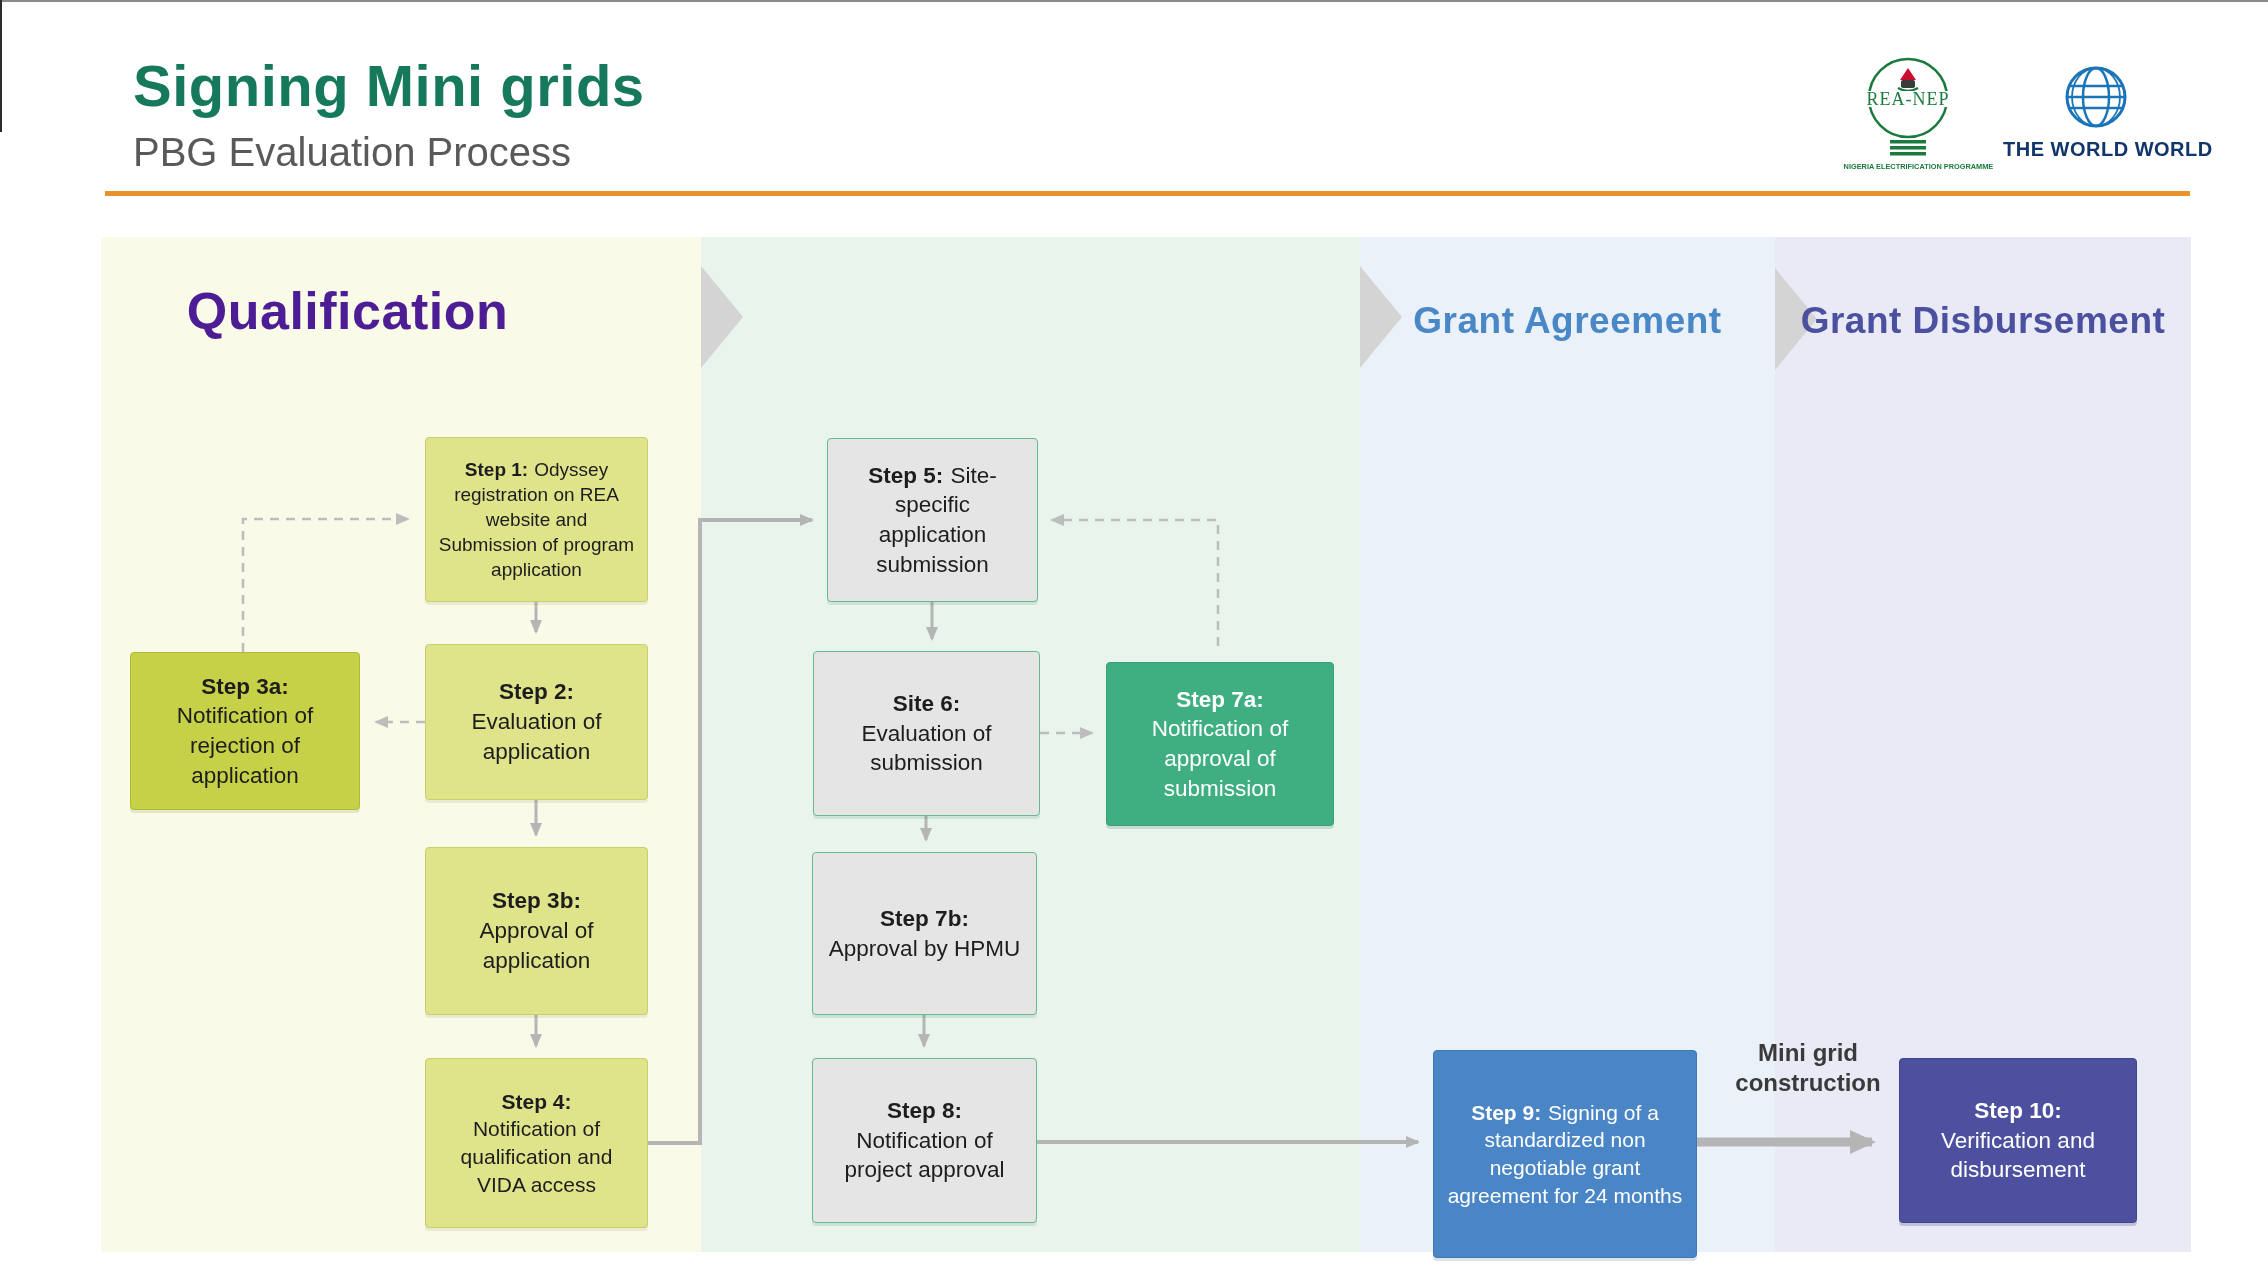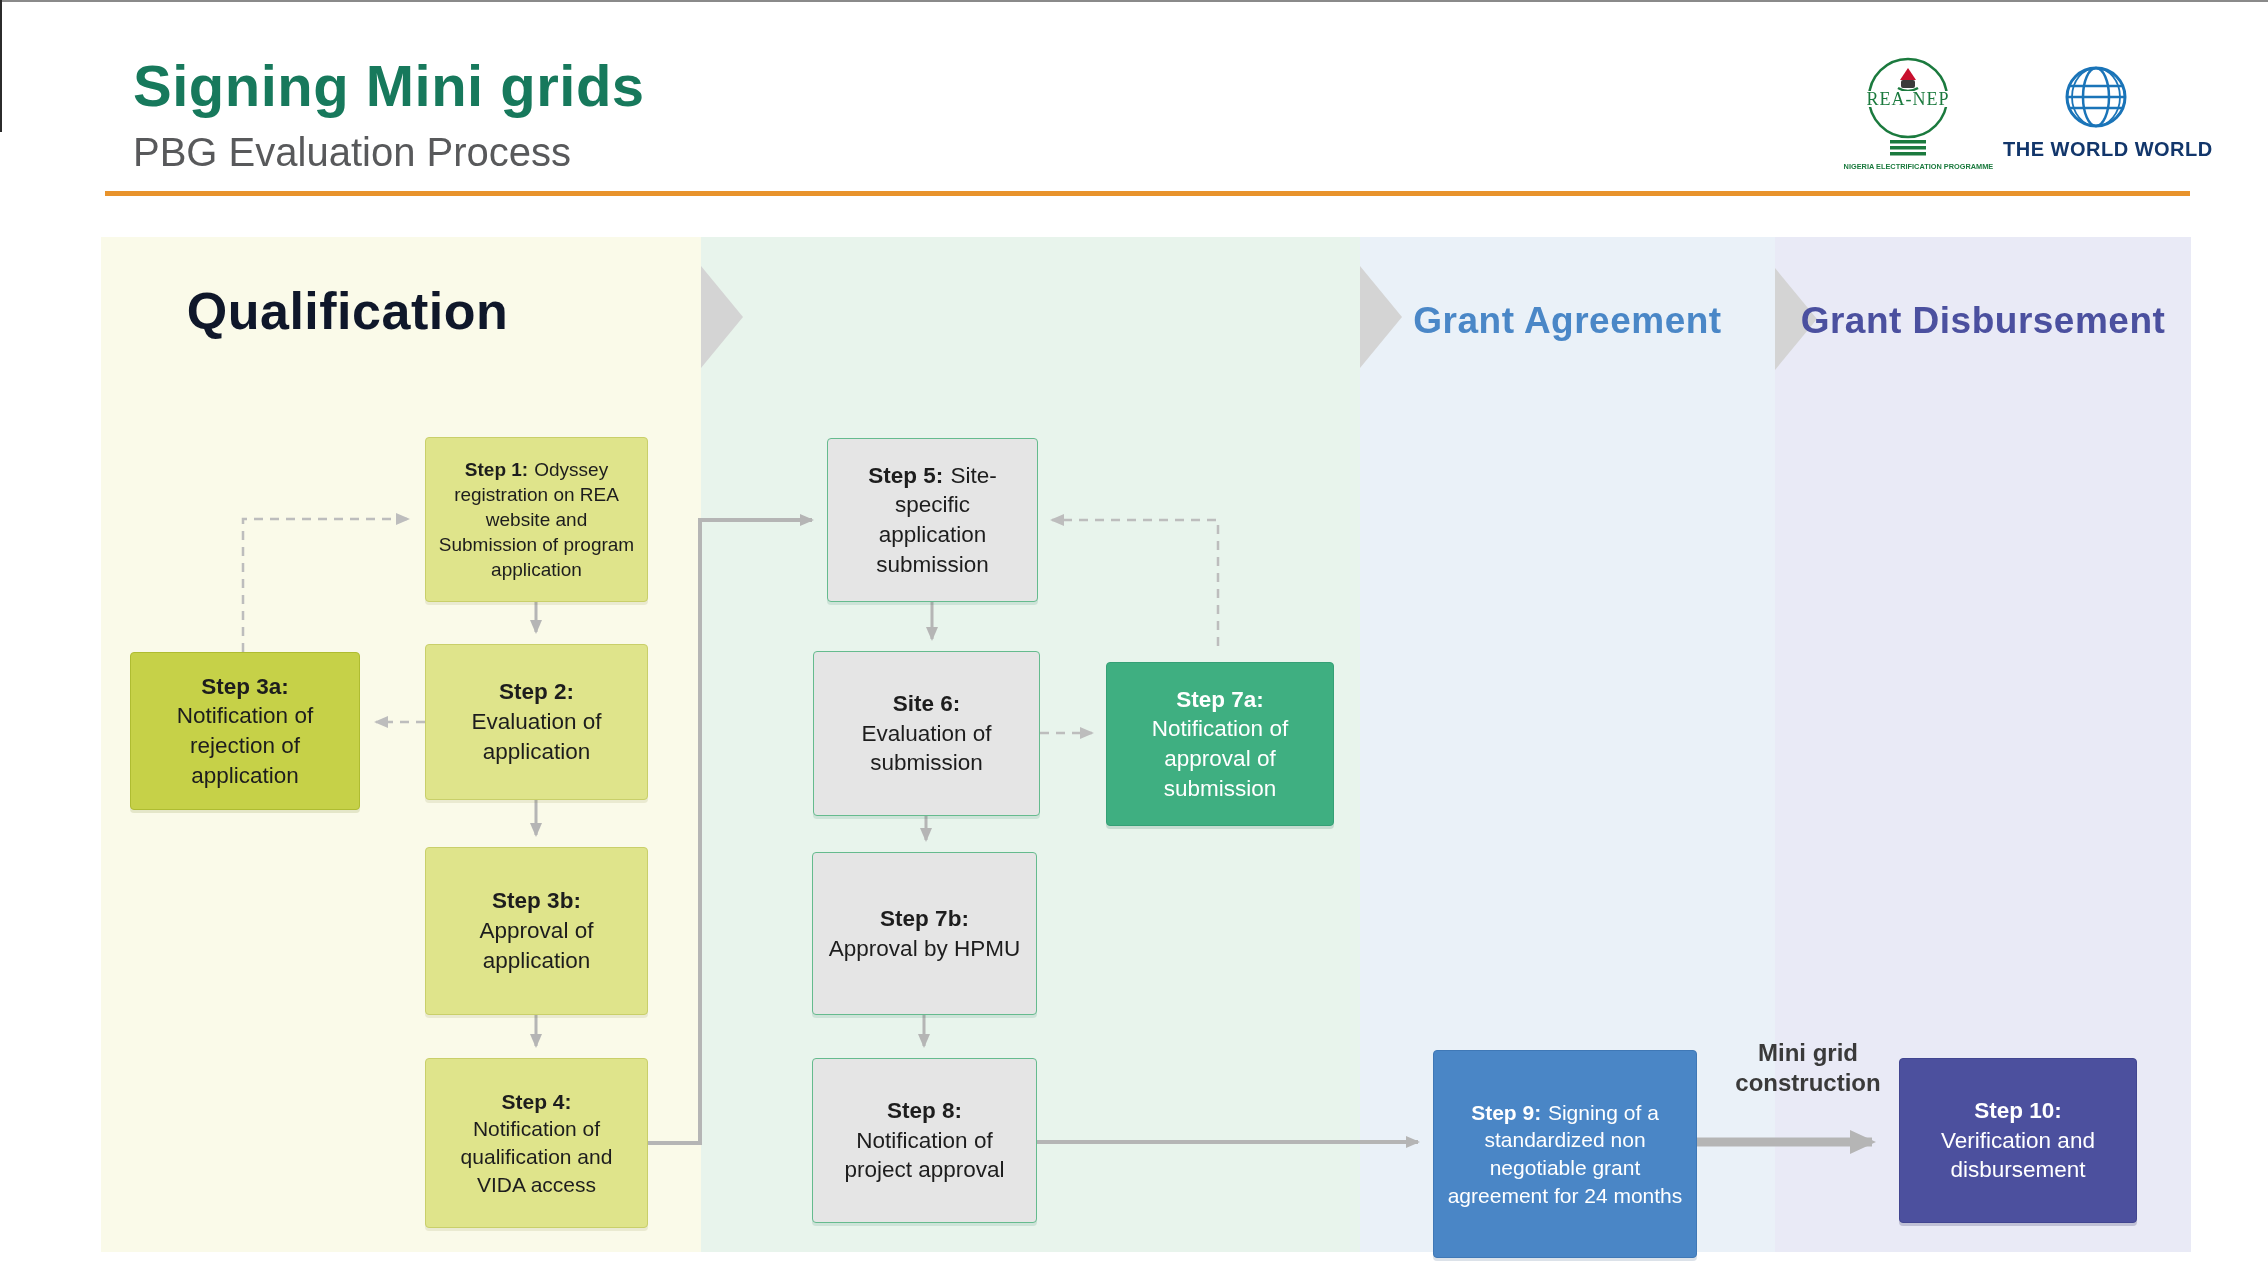--- a/index.html
+++ b/index.html
@@ -23,21 +23,21 @@
   .wb-caption{margin-top:4px;font-size:20px;font-weight:bold;color:#12366b;white-space:nowrap;letter-spacing:.5px;}
 
   
   .col{position:absolute;top:237px;height:1015px;}
   .col1{left:101px;width:600px;background:#FAFAE9;}
   .col2{left:701px;width:659px;background:#E8F4EC;}
   .col3{left:1360px;width:415px;background:#EAF1F8;}
   .col4{left:1775px;width:416px;background:#E9EAF6;}
 
   .col-head{position:absolute;font-weight:bold;text-align:center;letter-spacing:.5px;}
-  .head1{left:101px;width:493px;top:281px;font-size:52px;color:#0f172a;}
+  .head1{left:101px;width:493px;top:281px;font-size:52px;color:#4c1d95;}
   .head2{left:701px;width:659px;top:281px;font-size:52px;color:#4CBD8C;}
   .head3{left:1360px;width:415px;top:300px;font-size:37px;color:#4A87C7;}
   .head4{left:1775px;width:416px;top:300px;font-size:37px;color:#4B509F;}
 
   .chev{position:absolute;width:42px;height:102px;background:#d4d4d4;
         clip-path:polygon(0 0,100% 50%,0 100%);}
 
   
   .step{position:absolute;border-radius:4px;display:flex;align-items:center;justify-content:center;
         text-align:center;padding:10px 12px;box-sizing:border-box;font-size:22.5px;line-height:1.32;

